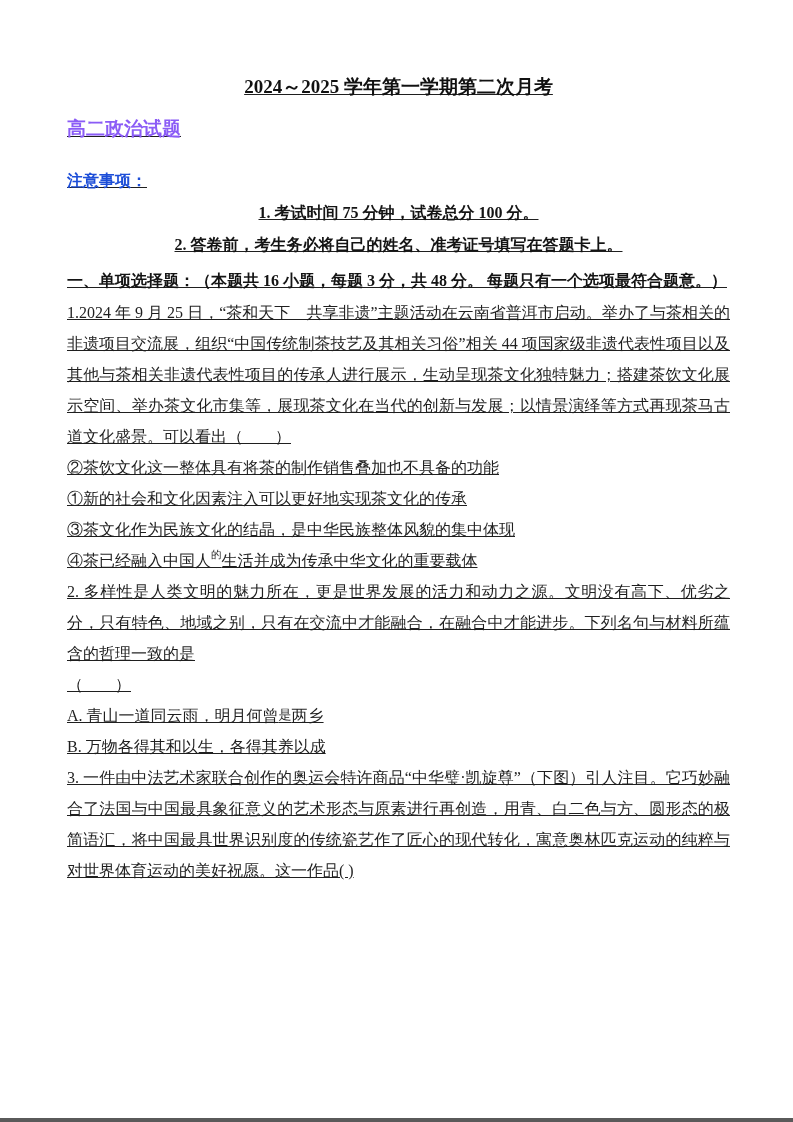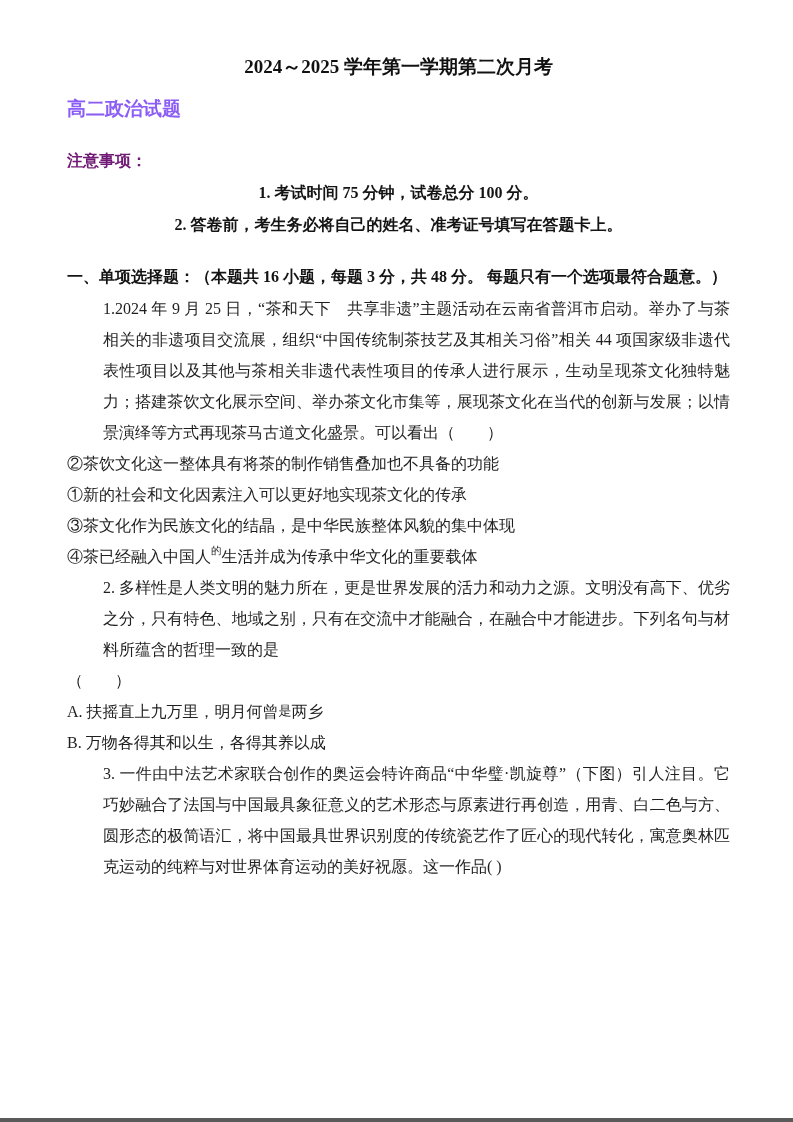--- a/index.html
+++ b/index.html
@@ -7,21 +7,22 @@
     width: 793px;
     height: 1122px;
     background: #ffffff;
     position: relative;
     overflow: hidden;
     font-family: "Liberation Serif", "DejaVu Serif", serif;
     color: #1f1f1f;
     -webkit-font-smoothing: antialiased;
   }
   .content {
-    padding: 52px 63px 0 67px;
+    padding: 72px 63px 0 67px;
+    text-decoration: underline;
   }
   .title {
     font-size: 19px;
     font-weight: 700;
     text-align: center;
     line-height: 30px;
     margin: 0;
     color: #111;
   }
   .subtitle {
@@ -29,38 +30,37 @@
     font-weight: 700;
     line-height: 30px;
     margin: 12px 0 0 0;
     color: #8b5cf6;
   }
   p { margin: 0; font-size: 16px; line-height: 31px; }
   .notice-heading {
     margin-top: 21px;
     font-weight: 700;
     line-height: 32px;
-    color: #701a75;
+    color: #1d4ed8;
   }
   .notice-item {
     font-weight: 700;
     line-height: 32px;
     color: #141414;
     text-align: center;
   }
   .section-heading {
-    margin-top: 20px;
+    margin-top: 4px;
     font-weight: 700;
     line-height: 32px;
     color: #141414;
   }
   .stem {
     text-align: justify;
     text-justify: inter-character;
-    margin-left: 36px;
   }
   .statement { line-height: 31px; }
   .choice-row {
     display: grid;
     grid-template-columns: 190px 188px 187px 1fr;
     font-size: 16px;
     line-height: 31px;
   }
   .choice-item { white-space: nowrap; }
   .sup-char {
@@ -98,20 +98,20 @@
 
   <p class="stem">1.2024 年 9 月 25 日，“茶和天下　共享非遗”主题活动在云南省普洱市启动。举办了与茶相关的非遗项目交流展，组织“中国传统制茶技艺及其相关习俗”相关 44 项国家级非遗代表性项目以及其他与茶相关非遗代表性项目的传承人进行展示，生动呈现茶文化独特魅力；搭建茶饮文化展示空间、举办茶文化市集等，展现茶文化在当代的创新与发展；以情景演绎等方式再现茶马古道文化盛景。可以看出（　　）</p>
   <p class="statement">②茶饮文化这一整体具有将茶的制作销售叠加也不具备的功能</p>
   <p class="statement">①新的社会和文化因素注入可以更好地实现茶文化的传承</p>
   <p class="statement">③茶文化作为民族文化的结晶，是中华民族整体风貌的集中体现</p>
   <p class="statement"><span>④茶已经融入中国人</span><span class="sup-char">的</span><span>生活并成为传承中华文化的重要载体</span></p>
 
 
   <p class="stem">2. 多样性是人类文明的魅力所在，更是世界发展的活力和动力之源。文明没有高下、优劣之分，只有特色、地域之别，只有在交流中才能融合，在融合中才能进步。下列名句与材料所蕴含的哲理一致的是</p>
   <p>（　　）</p>
-  <p><span>A. 扶摇直上九万里，明月何曾</span><span class="sup-char-small">是</span><span>两乡</span></p>
+  <p><span>A. 青山一道同云雨，明月何曾</span><span class="sup-char-small">是</span><span>两乡</span></p>
   <p>B. 万物各得其和以生，各得其养以成</p>
 
   <p class="stem">3. 一件由中法艺术家联合创作的奥运会特许商品“中华璧·凯旋尊”（下图）引人注目。它巧妙融合了法国与中国最具象征意义的艺术形态与原素进行再创造，用青、白二色与方、圆形态的极简语汇，将中国最具世界识别度的传统瓷艺作了匠心的现代转化，寓意奥林匹克运动的纯粹与对世界体育运动的美好祝愿。这一作品( )</p>
 
 </div>
 
 <div class="bottom-bar"></div>
 
 </body></html>

